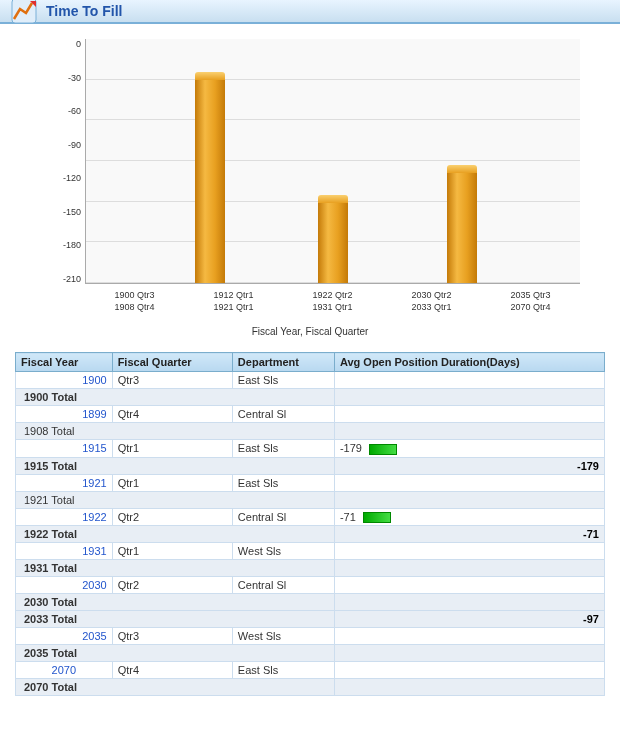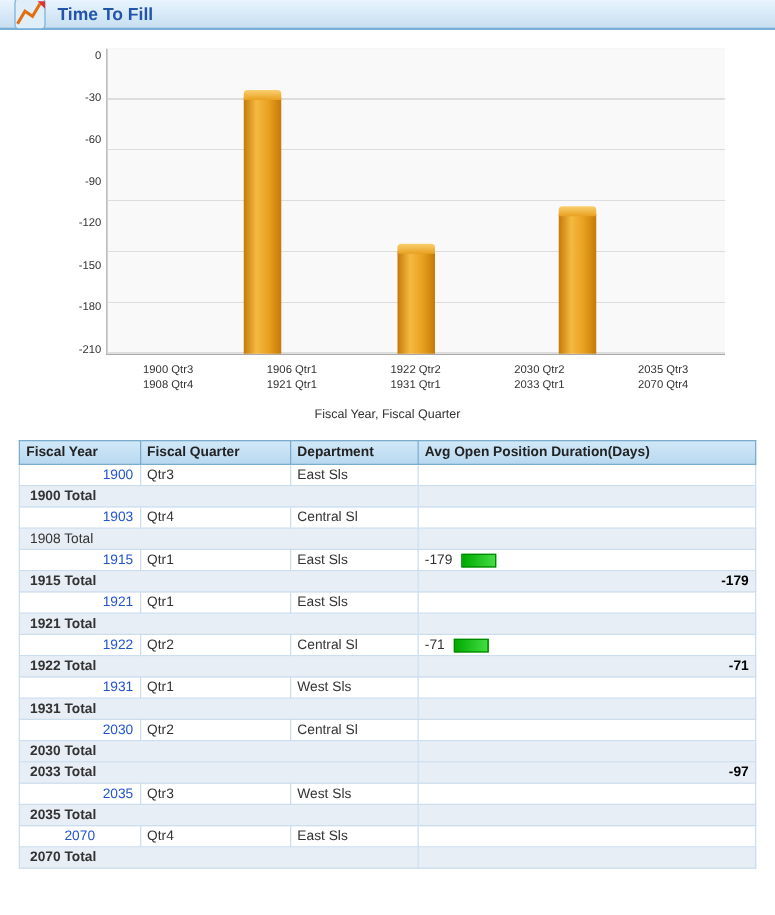--- a/index.html
+++ b/index.html
@@ -190,21 +190,21 @@
         </div>
       </div>
     </div>
 
     <div class="x-axis-labels">
       <div class="x-axis-label">
         <div>1900 Qtr3</div>
           <div>1908 Qtr4</div>
       </div>
       <div class="x-axis-label">
-        <div>1906 Qtr1</div>
+        <div>1912 Qtr1</div>
           <div>1921 Qtr1</div>
       </div>
       <div class="x-axis-label">
         <div>1922 Qtr2</div>
           <div>1931 Qtr1</div>
       </div>
       <div class="x-axis-label">
         <div>2030 Qtr2</div>
           <div>2033 Qtr1</div>
       </div>
@@ -232,21 +232,21 @@
       <td style="color:#2255cc;text-align:right;">1900</td>
       <td>Qtr3</td>
       <td>East Sls</td>
       <td></td>
     </tr>
         <tr class="total-row">
       <td colspan="3" style="font-weight:bold;padding-left:8px;">1900 Total</td>
       <td style="text-align:right;font-weight:bold;color:#000;"></td>
     </tr>
         <tr class="data-row">
-      <td style="color:#2255cc;text-align:right;">1903</td>
+      <td style="color:#2255cc;text-align:right;">1899</td>
       <td>Qtr4</td>
       <td>Central Sl</td>
       <td></td>
     </tr>
         <tr class="total-row">
       <td colspan="3" style="font-weight:normal;padding-left:8px;">1908 Total</td>
       <td style="text-align:right;font-weight:bold;color:#000;"></td>
     </tr>
         <tr class="data-row">
       <td style="color:#2255cc;text-align:right;">1915</td>
@@ -261,21 +261,21 @@
       <td colspan="3" style="font-weight:bold;padding-left:8px;">1915 Total</td>
       <td style="text-align:right;font-weight:bold;color:#000;">-179</td>
     </tr>
         <tr class="data-row">
       <td style="color:#2255cc;text-align:right;">1921</td>
       <td>Qtr1</td>
       <td>East Sls</td>
       <td></td>
     </tr>
         <tr class="total-row">
-      <td colspan="3" style="font-weight:bold;padding-left:8px;">1921 Total</td>
+      <td colspan="3" style="font-weight:normal;padding-left:8px;">1921 Total</td>
       <td style="text-align:right;font-weight:bold;color:#000;"></td>
     </tr>
         <tr class="data-row">
       <td style="color:#2255cc;text-align:right;">1922</td>
       <td>Qtr2</td>
       <td>Central Sl</td>
       <td style="white-space:nowrap;">
         <span>-71</span>
         <span style="display:inline-block;width:28px;height:11px;background:linear-gradient(to right,#00aa00,#44dd44);border:1px solid #008800;vertical-align:middle;margin-left:4px;"></span>
       </td>

